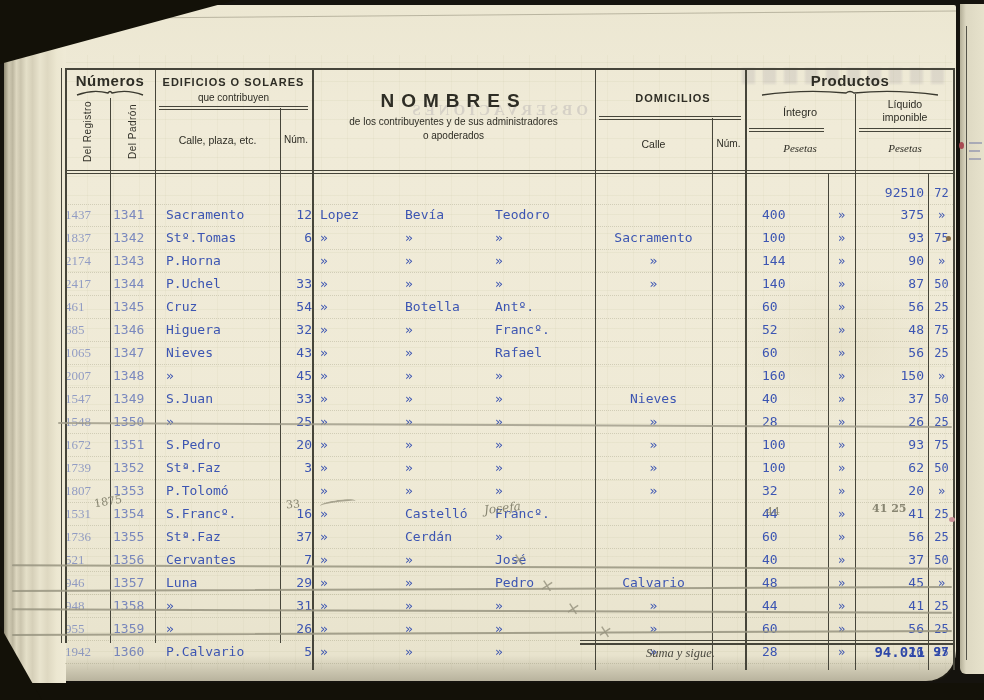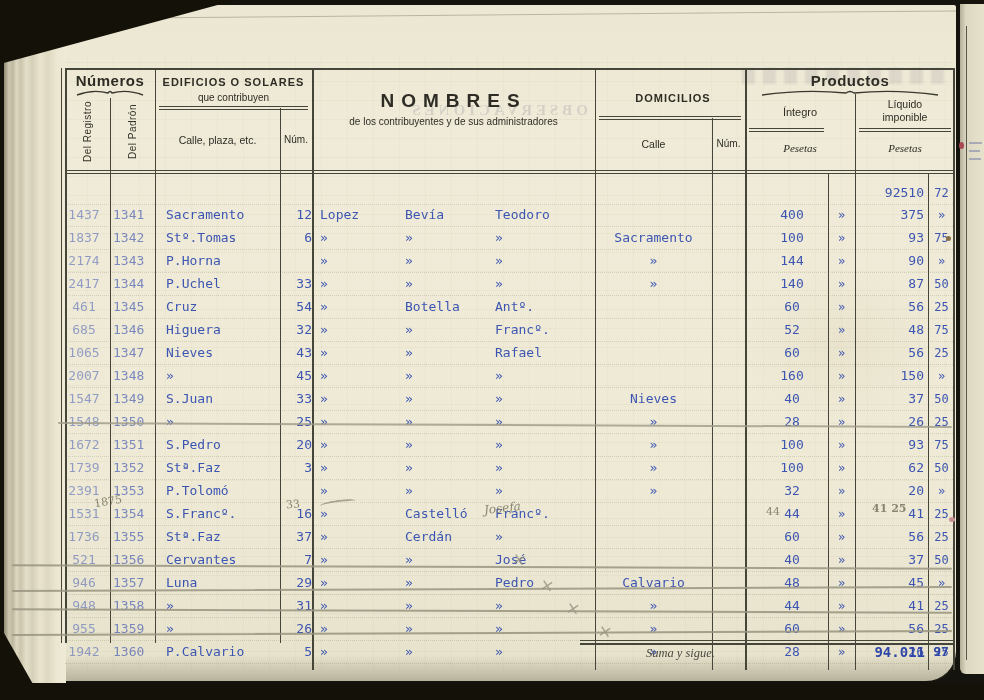--- a/index.html
+++ b/index.html
@@ -66,27 +66,27 @@
   .rot{position:absolute;top:28px;height:72px;width:45px;display:flex;align-items:center;
     justify-content:center;font-size:10px;color:#33322a;letter-spacing:.5px;}
   .rot span{writing-mode:vertical-rl;transform:rotate(180deg);}
   .brace{position:absolute;}
   
   .trow{position:relative;display:grid;height:22px;
     grid-template-columns:45px 45px 125px 32px 85px 90px 108px 117px 33px 83px 27px 73px 27px;
     border-bottom:1px dotted rgba(120,120,88,.25);}
   .cell{font-family:"DejaVu Sans Mono",monospace;font-size:13px;line-height:22px;
     color:#3c55b2;white-space:pre;overflow:visible;}
-  .c-reg{text-align:center;padding-right:7px;color:rgba(60,85,178,.52);}
+  .c-reg{text-align:left;padding-right:7px;color:rgba(60,85,178,.52);font-family:Liberation Serif, serif;}
   .c-pad{text-align:left;padding-left:3px;color:rgba(60,85,178,.66);}
   .c-calle{text-align:left;padding-left:11px;}
   .c-num{text-align:right;}
   .c-nm{text-align:left;padding-left:8px;}
   .c-dc,.c-dn{text-align:center;}
-  .c-int{text-align:center;padding-right:6px;margin-left:17px;}
+  .c-int{text-align:left;padding-right:6px;margin-left:17px;}
   .c-liq{text-align:right;padding-right:4px;}
   .c-cent{text-align:center;font-size:12px;}
   .carry-wrap{position:absolute;left:0;top:114px;width:890px;}
   .body-wrap{position:absolute;left:0;top:136px;width:890px;}
   .sum-label{position:absolute;left:490px;top:578px;width:160px;text-align:right;
     font:italic 12.5px "Liberation Serif",serif;color:#4a4940;}
   .sum-total{position:absolute;left:770px;top:576px;width:90px;text-align:right;
     font:bold 14px "DejaVu Sans Mono",monospace;color:#2f48a8;}
   .sum-cents{position:absolute;left:864px;top:576px;width:24px;text-align:center;
     font:bold 13px "DejaVu Sans Mono",monospace;color:#2f48a8;}
@@ -136,20 +136,21 @@
         <span>Del Padrón</span>
       </div>
 
     <div class="htxt t-edif">EDIFICIOS O SOLARES</div>
     <div class="htxt t-edif2">que contribuyen</div>
     <div class="htxt t-calle">Calle, plaza, etc.</div>
     <div class="htxt t-enum">Núm.</div>
 
     <div class="htxt t-nombres">NOMBRES</div>
     <div class="htxt t-nsub1">de los contribuyentes y de sus administradores</div>
+    <div class="htxt t-nsub2">o apoderados</div>
 
     <div class="htxt t-dom">DOMICILIOS</div>
     <div class="htxt t-dcalle">Calle</div>
     <div class="htxt t-dnum">Núm.</div>
 
     <div class="htxt t-prod">Productos</div>
     <svg class="brace" style="left:695px;top:20px;" width="180" height="9" viewBox="0 0 180 9">
       <path d="M2 7 Q 45 1 86 5 Q 90 2 94 5 Q 135 1 178 7" fill="none" stroke="#3a392f" stroke-width="1.4"></path>
     </svg>
     <div class="htxt t-int">Íntegro</div>
@@ -353,21 +354,21 @@
           <span class="cell c-nm">»</span>
           <span class="cell c-nm">»</span>
           <span class="cell c-dc">»</span>
           <span class="cell c-dn"></span>
           <span class="cell c-int">100</span>
           <span class="cell c-cent">»</span>
           <span class="cell c-liq">62</span>
           <span class="cell c-cent">50</span>
         </div>
         <div class="trow">
-          <span class="cell c-reg">2391</span>
+          <span class="cell c-reg">1807</span>
           <span class="cell c-pad">1353</span>
           <span class="cell c-calle">P.Tolomó</span>
           <span class="cell c-num"></span>
           <span class="cell c-nm">»</span>
           <span class="cell c-nm">»</span>
           <span class="cell c-nm">»</span>
           <span class="cell c-dc">»</span>
           <span class="cell c-dn"></span>
           <span class="cell c-int">32</span>
           <span class="cell c-cent">»</span>

